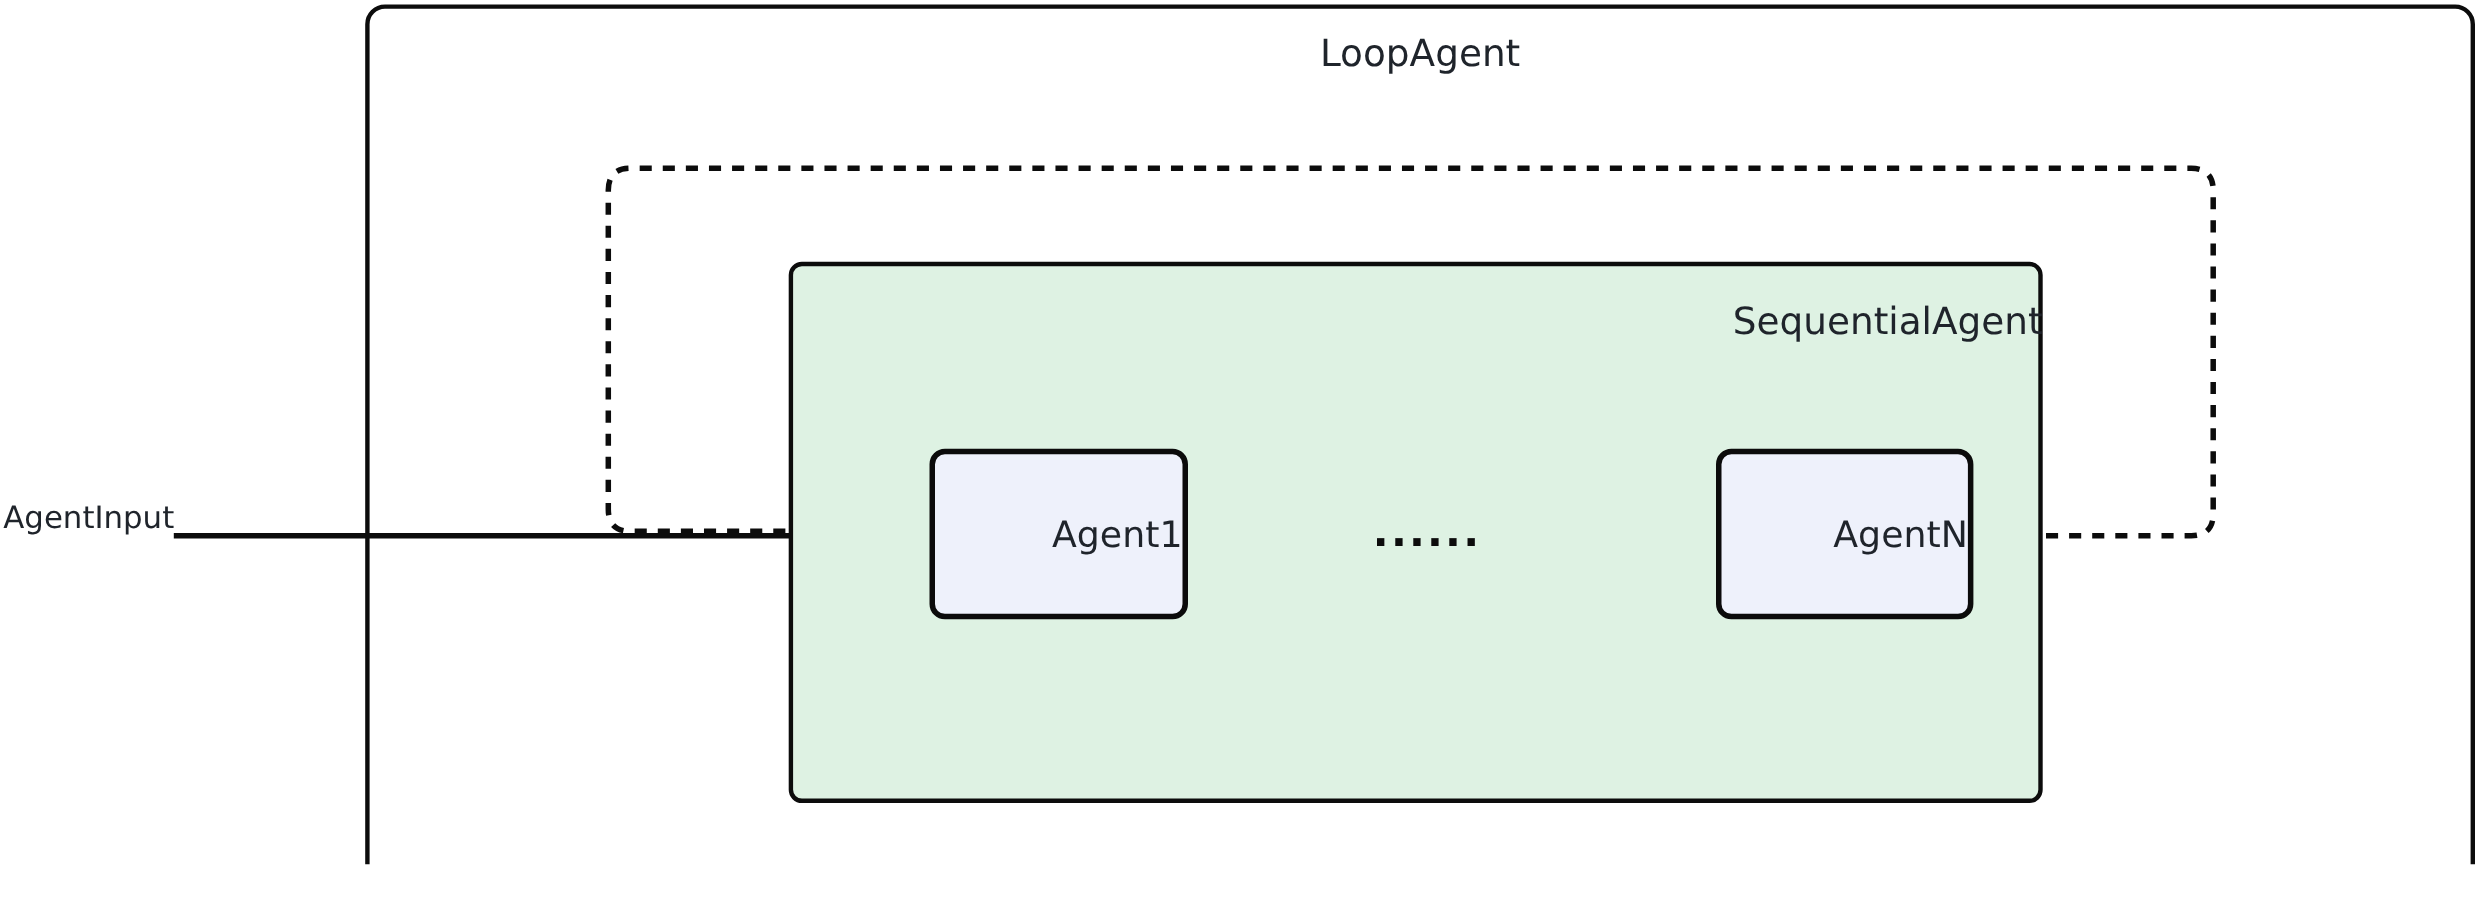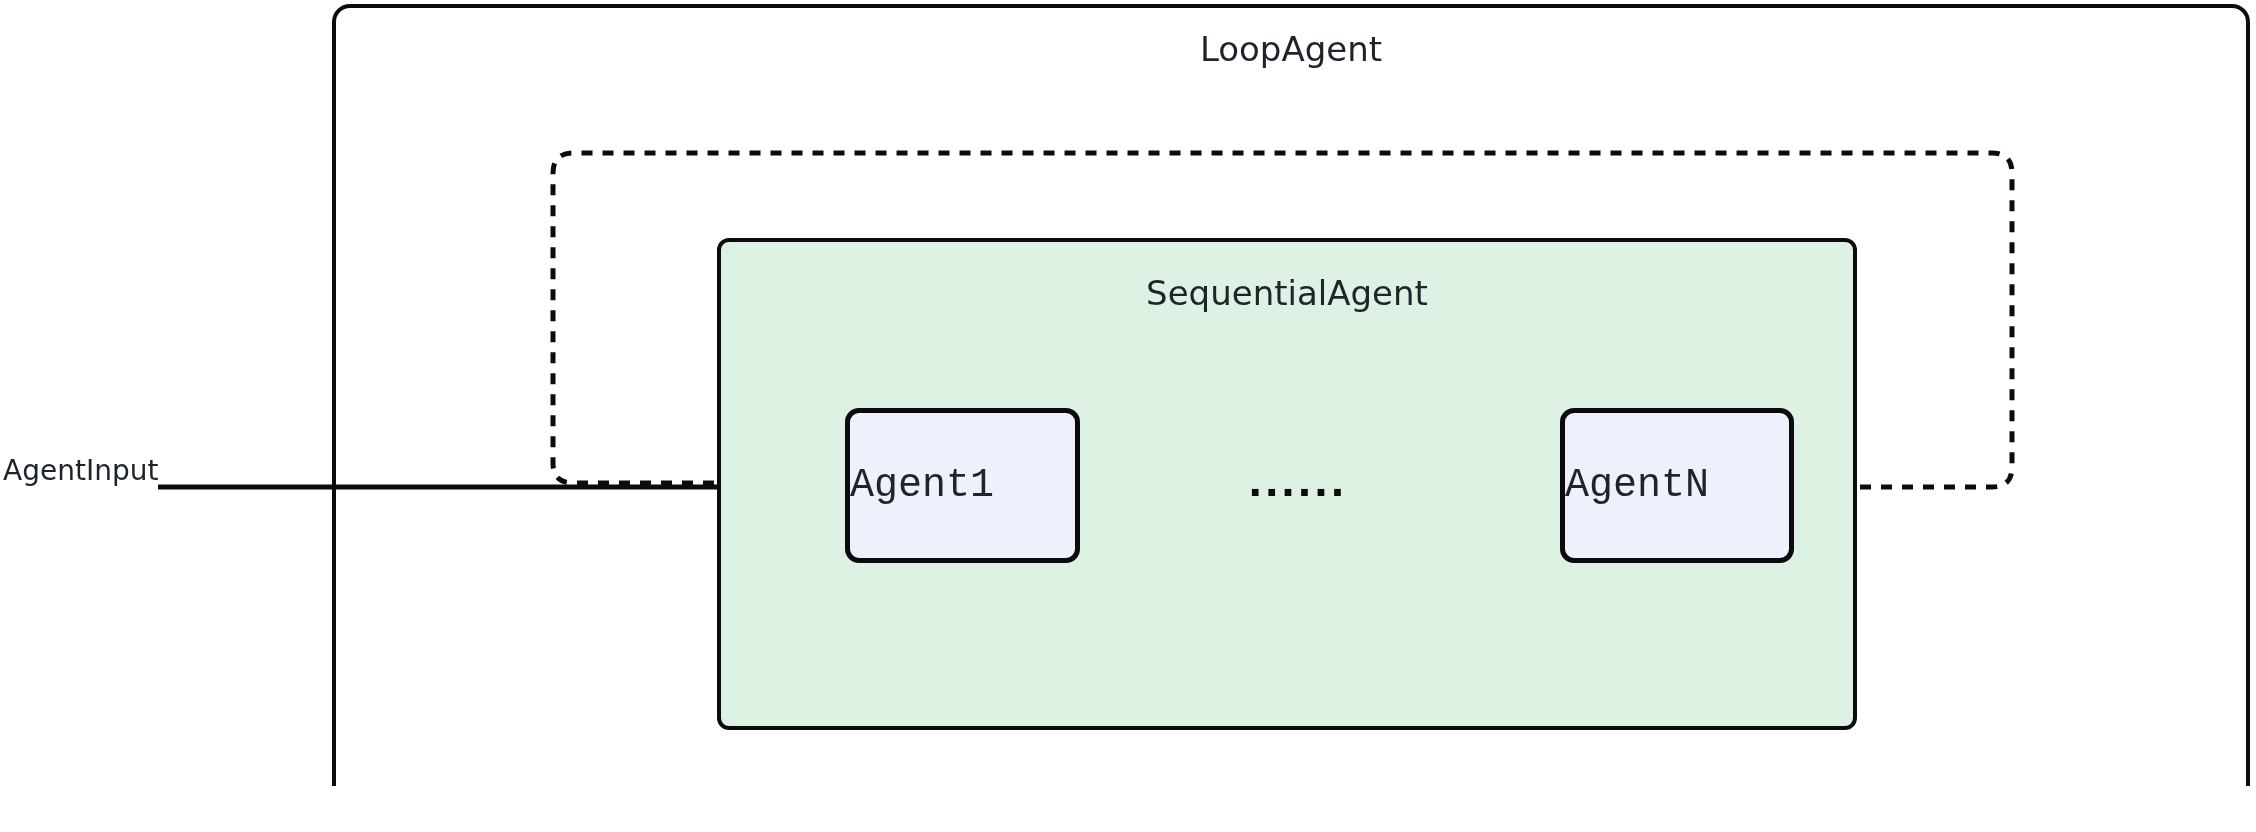--- a/index.html
+++ b/index.html
@@ -52,37 +52,36 @@
     background: #def2e3;
     border: 4px solid #0c0c0c;
     border-radius: 12px;
     box-sizing: border-box;
   }
   .green-label {
     position: absolute;
     left: 717px;
     top: 274px;
     width: 1140px;
-    text-align: center;
+    text-align: right;
     font-size: 34px;
     line-height: 38px;
   }
   .node {
     position: absolute;
     top: 408px;
     height: 155px;
     background: #eef1fb;
     border: 5px solid #0b0b0b;
     border-radius: 14px;
     box-sizing: border-box;
     display: flex;
     align-items: center;
-    justify-content: flex-start;
-    font-size: 40px;
-    font-family: Liberation Mono, monospace;
+    justify-content: flex-end;
+    font-size: 33px;
   }
   .node-agent1 { left: 845px; width: 235px; }
   .node-agentn { left: 1560px; width: 234px; }
   .ellipsis {
     position: absolute;
     left: 1248px;
     top: 464px;
     width: 80px;
     text-align: center;
     font-size: 38px;

